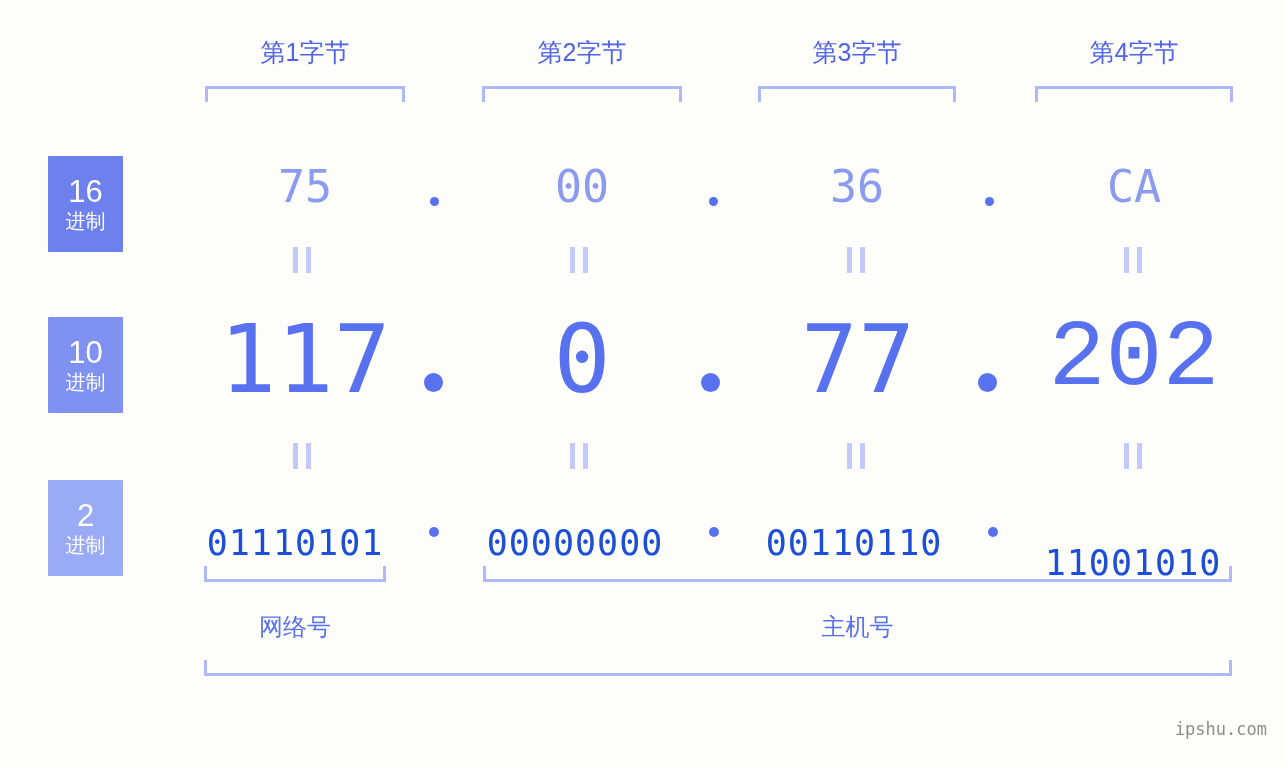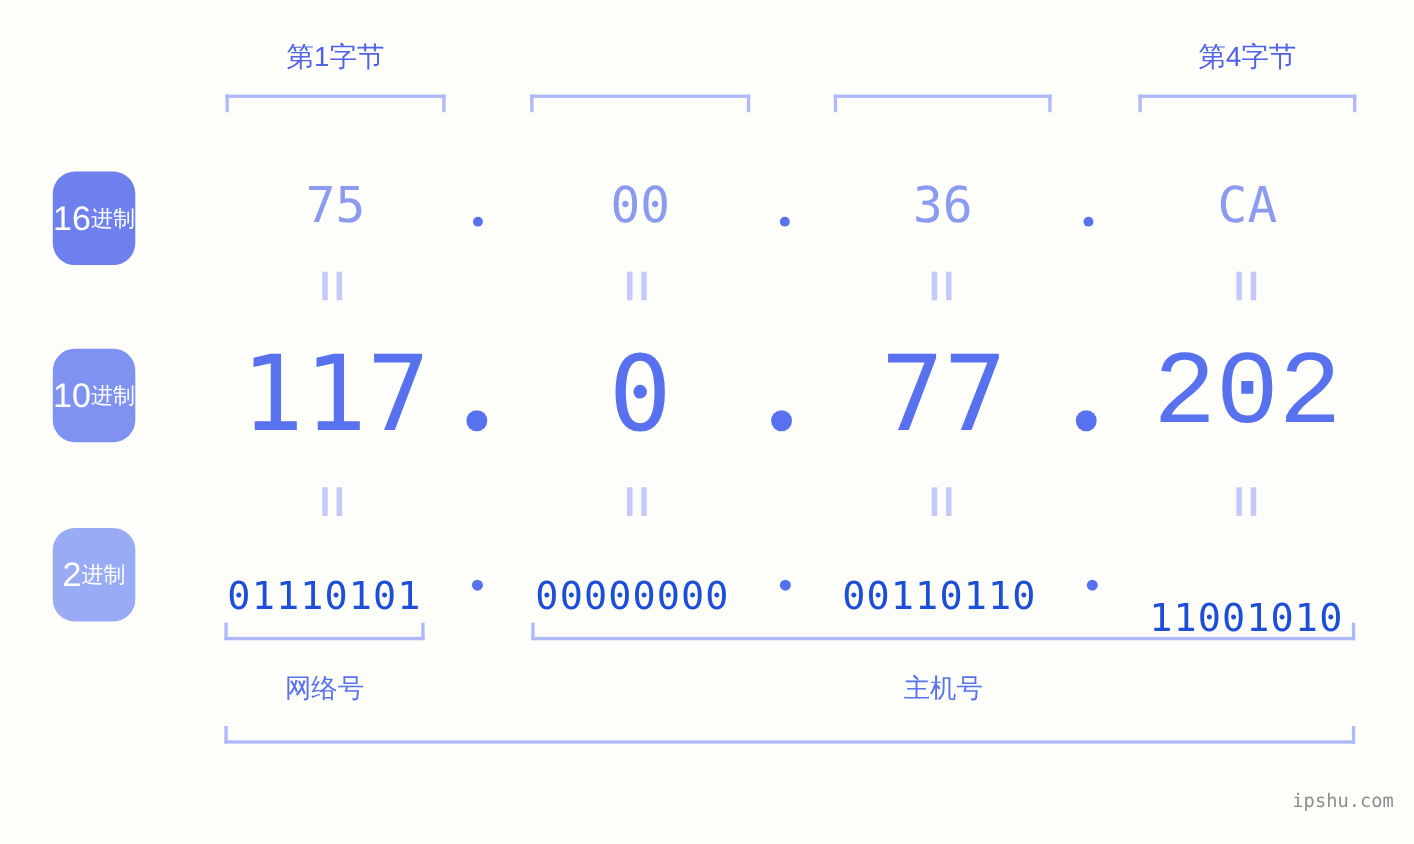--- a/index.html
+++ b/index.html
@@ -37,24 +37,24 @@
     height: 16px;
     border-top: 3px solid #aeb8fb;
     border-left: 3px solid #aeb8fb;
     border-right: 3px solid #aeb8fb;
   }
 
   
   .badge {
     position: absolute;
     width: 75px;
-    height: 85px;
-    border-radius: 20px;
+    height: 96px;
+    border-radius: 1px;
     display: flex;
-    flex-direction: row;
+    flex-direction: column;
     align-items: center;
     justify-content: center;
     color: #ffffff;
   }
   .badge .num {
     font-size: 31px;
     line-height: 34px;
     font-family: "Liberation Sans", sans-serif;
     letter-spacing: 0px;
   }
@@ -156,20 +156,22 @@
     color: #8d8d8d;
     font-family: "DejaVu Sans Mono", monospace;
   }
 </style>
 </head>
 <body>
 
 <div id="stage">
 
   <div class="byte-header" style="left:205px; width:200px;">第1字节</div>
+  <div class="byte-header" style="left:482px; width:200px;">第2字节</div>
+  <div class="byte-header" style="left:758px; width:198px;">第3字节</div>
   <div class="byte-header" style="left:1035px; width:198px;">第4字节</div>
 
   <div class="bracket-top" style="left:205px; width:200px;"></div>
   <div class="bracket-top" style="left:482px; width:200px;"></div>
   <div class="bracket-top" style="left:758px; width:198px;"></div>
   <div class="bracket-top" style="left:1035px; width:198px;"></div>
 
   <div class="badge" style="left:48px; top:156px; background:#6d80ee;">
     <span class="num">16</span>
     <span class="unit">进制</span>

